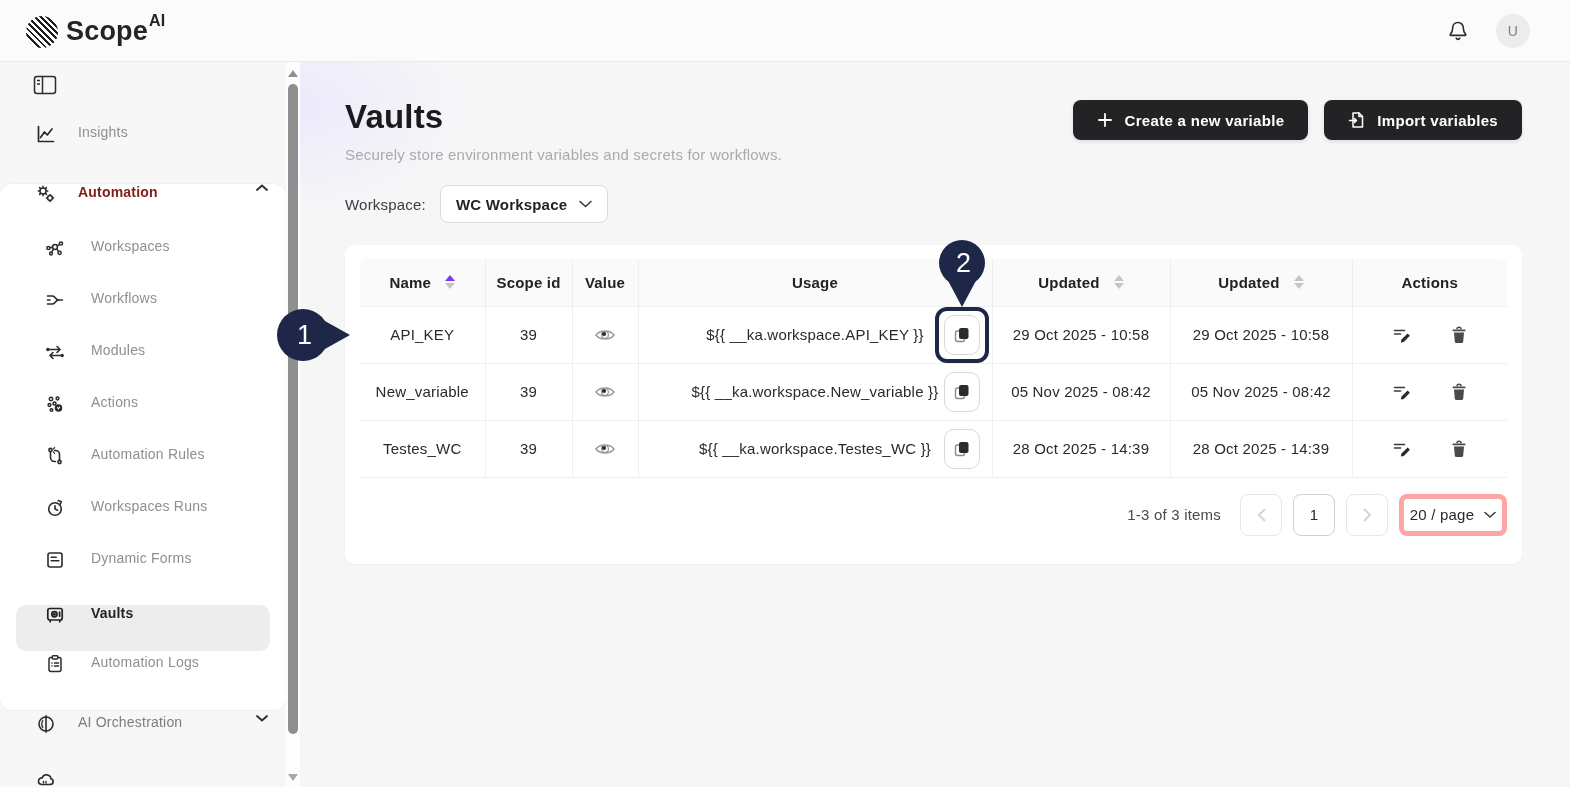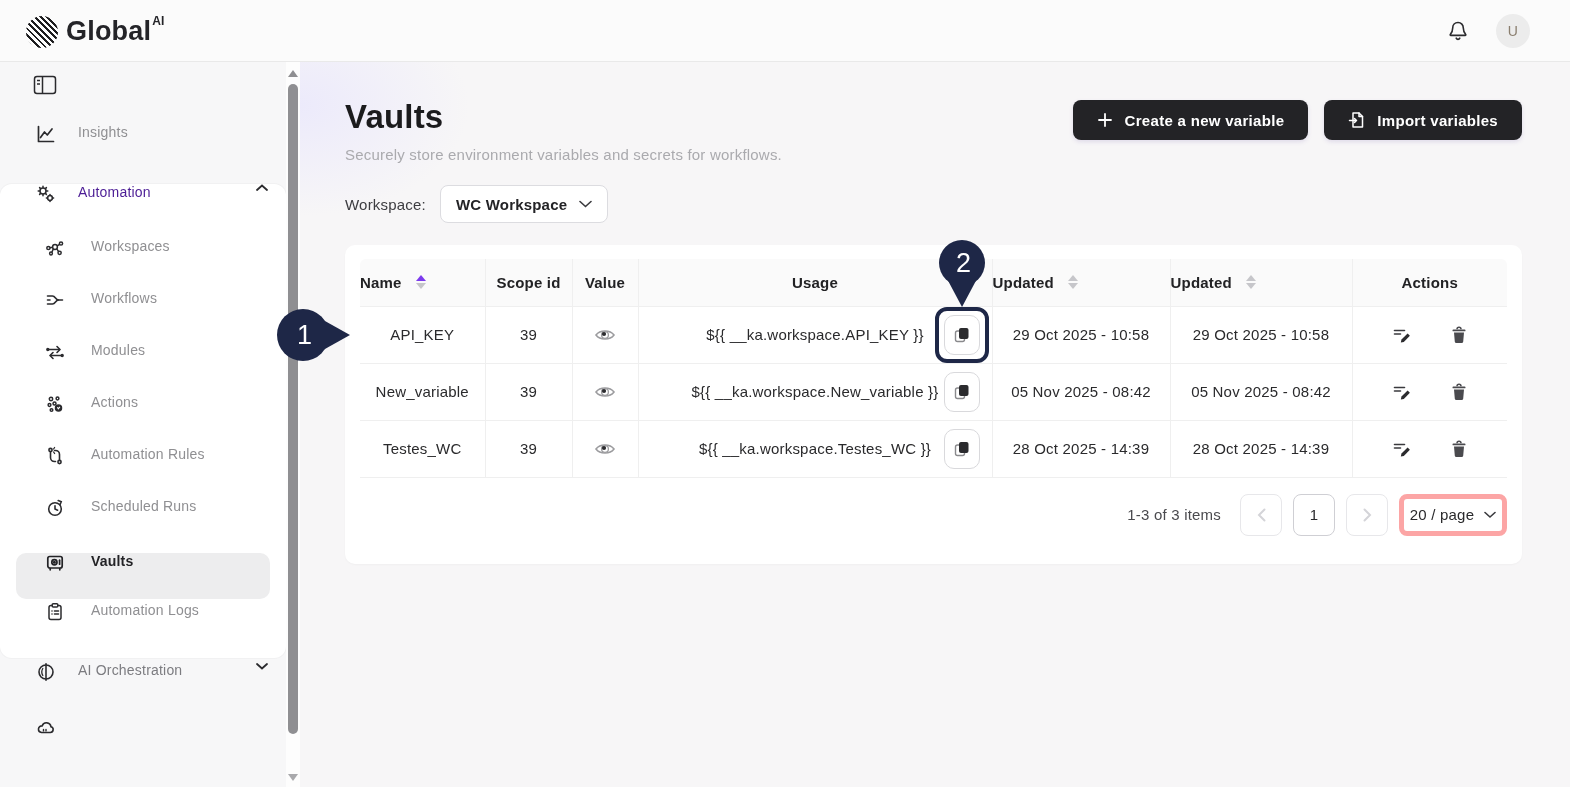--- a/index.html
+++ b/index.html
@@ -4,35 +4,35 @@
 <style>
   * { margin:0; padding:0; box-sizing:border-box; }
   html,body { width:1570px; height:787px; overflow:hidden; }
   body { font-family:"Liberation Sans", sans-serif; background:#f7f6f7; color:#1c1c1e; letter-spacing:.2px; }
 
   
   .topbar { height:62px; background:#fbfbfb; border-bottom:1px solid #e9e9e9; display:flex; align-items:center; justify-content:space-between; padding:0 40px 0 26px; }
   .logo { display:flex; align-items:flex-start; gap:8px; }
   .logo-globe { width:32px; height:32px; border-radius:50%; background:repeating-linear-gradient(45deg,#1d1d1f 0 2px,#fdfdfd 2px 4.5px); margin-top:2px; }
   .logo-text { font-size:27px; font-weight:600; color:#242428; line-height:34px; }
-  .logo-sup { font-size:12px; font-weight:600; color:#242428; vertical-align:top; line-height:14px; margin-left:1px; }
+  .logo-sup { font-size:16px; font-weight:600; color:#242428; vertical-align:top; line-height:14px; margin-left:1px; }
   .topbar-right { display:flex; align-items:center; gap:26px; }
   .bell { width:24px; height:24px; }
   .avatar { width:34px; height:34px; border-radius:50%; background:#ececec; display:flex; align-items:center; justify-content:center; font-size:14px; color:#8a7e6e; }
 
   
   .shell { display:flex; height:725px; }
   .sidebar { width:286px; background:#f7f7f8; position:relative; flex-shrink:0; overflow:hidden; }
   .collapse-btn { margin:12px 0 0 33px; width:24px; height:22px; cursor:pointer; }
   .nav { margin-top:28px; }
   .nav-item { height:52px; display:flex; align-items:flex-start; gap:22px; padding:0 18px 0 36px; font-size:14px; color:#8f8f92; cursor:pointer; }
   .nav-item .ic { width:20px; height:20px; flex-shrink:0; display:flex; align-items:center; justify-content:center; }
   .nav-item .grow { flex:1; }
   .auto-panel { background:#ffffff; border-radius:12px; padding-bottom:4px; box-shadow:0 0 0 1px #f1f1f2; margin-top:8px; }
-  .auto-head { height:54px; font-weight:400; color:#4c1d95; }
+  .auto-head { height:54px; font-weight:700; color:#7f1d1d; }
   .sub-item { padding-left:45px; gap:26px; }
   .sub-item.active { background:#ededee; border-radius:10px; margin:3px 16px; height:46px; padding-left:29px; color:#232326; font-weight:700; }
   .section-item { color:#6f6f73; margin-top:4px; }
   .section-item .lbl { color:#7c7c80; }
 
   
   .scroll-strip { width:14px; background:#fdfdfd; position:relative; flex-shrink:0; }
   .scroll-up, .scroll-down { position:absolute; left:2px; width:0; height:0; border-left:5px solid transparent; border-right:5px solid transparent; }
   .scroll-up { top:8px; border-bottom:7px solid #8f8f92; }
   .scroll-down { bottom:6px; border-top:7px solid #a9a9ac; }
@@ -50,21 +50,21 @@
 
   
   .card { margin-top:22px; width:1177px; background:#fff; border-radius:10px; padding:14px 15px 28px 15px; box-shadow:0 1px 2px rgba(0,0,0,.03); }
   table { border-collapse:collapse; table-layout:fixed; width:1147px; font-size:15px; }
   th, td { text-align:center; border-right:1px solid #efefef; border-bottom:1px solid #efefef; font-weight:400; color:#2a2a2c; }
   th:last-child, td:last-child { border-right:none; }
   thead th { background:#fafafa; height:47px; font-weight:600; color:#222224; }
   thead th:first-child { border-radius:6px 0 0 0; }
   thead th:last-child { border-radius:0 6px 0 0; }
   tbody td { height:57px; background:#fff; }
-  .th-flex { display:flex; align-items:center; gap:14px; cursor:pointer; }
+  .th-flex { display:flex; align-items:center; justify-content:center; gap:14px; cursor:pointer; }
   .caret-stack { display:flex; flex-direction:column; gap:2px; }
   .caret-up { width:0;height:0;border-left:5px solid transparent;border-right:5px solid transparent;border-bottom:6px solid #c6c6ca; }
   .caret-down { width:0;height:0;border-left:5px solid transparent;border-right:5px solid transparent;border-top:6px solid #c6c6ca; }
   .caret-up.on { border-bottom-color:#7c3aed; }
   .usage-cell { position:relative; }
   .copy-wrap { position:absolute; right:12px; top:50%; transform:translateY(-50%); width:36px; height:40px; }
   .copy-btn { width:36px; height:40px; background:#fff; border:1px solid #d9d9dc; border-radius:10px; display:flex; align-items:center; justify-content:center; cursor:pointer; }
   .hl-box { position:absolute; inset:-8px -9px; border:4px solid #1e2747; border-radius:12px; pointer-events:none; }
   .name-cell { position:relative; }
   .actions-cell .wrap { display:flex; align-items:center; justify-content:center; gap:40px; }
@@ -82,21 +82,21 @@
   .marker-down { position:absolute; left:50%; transform:translateX(-50%); bottom:44px; width:50px; height:72px; z-index:40; }
   .marker-text { font-family:"Liberation Sans",sans-serif; font-size:27px; fill:#ffffff; }
   svg { display:block; }
 </style>
 </head>
 <body>
 
 <header class="topbar">
   <div class="logo">
     <div class="logo-globe"></div>
-    <div><span class="logo-text">Global</span><span class="logo-sup">AI</span></div>
+    <div><span class="logo-text">Scope</span><span class="logo-sup">AI</span></div>
   </div>
   <div class="topbar-right">
     <span class="bell">
       <svg width="24" height="24" viewBox="0 0 24 24" fill="none" stroke="#2b2b2e" stroke-width="1.6" stroke-linecap="round" stroke-linejoin="round">
         <path d="M12 3.5c-3.2 0-5.3 2.4-5.3 5.4 0 3.6-1.4 5.4-2.4 6.6-.3.4 0 .9.5.9h14.4c.5 0 .8-.5.5-.9-1-1.2-2.4-3-2.4-6.6 0-3-2.1-5.4-5.3-5.4z"></path>
         <path d="M10.2 19.2a2 2 0 0 0 3.6 0"></path>
       </svg>
     </span>
     <div class="avatar">
         <span>U</span>
@@ -213,23 +213,33 @@
         </div>
 
         <div class="nav-item sub-item">
           <span class="ic">
             <svg width="20" height="20" viewBox="0 0 20 20" fill="none" stroke="#2b2b2e" stroke-width="1.6" stroke-linecap="round">
                 <circle cx="10" cy="11" r="6.3"></circle>
                 <path d="M10 7.8V11l2.6 1.2"></path>
                 <path d="M13.2 2.6l3 1.2-1.2 2.8"></path>
               </svg>
           </span>
-          <span class="grow">Scheduled Runs</span>
-        </div>
-
+          <span class="grow">Workspaces Runs</span>
+        </div>
+
+        <div class="nav-item sub-item">
+          <span class="ic">
+            <svg width="20" height="20" viewBox="0 0 20 20" fill="none" stroke="#2b2b2e" stroke-width="1.6" stroke-linecap="round">
+                <rect x="3" y="3" width="14" height="14" rx="2"></rect>
+                <path d="M6.2 7.3h5"></path>
+                <path d="M6.2 10.8h7.6"></path>
+              </svg>
+          </span>
+          <span class="grow">Dynamic Forms</span>
+        </div>
 
         <div class="nav-item sub-item active">
           <span class="ic">
             <svg width="20" height="20" viewBox="0 0 20 20" fill="none" stroke="#232326" stroke-width="1.7" stroke-linecap="round">
                 <rect x="2.8" y="3.5" width="14.4" height="11.5" rx="2"></rect>
                 <circle cx="9.4" cy="9.2" r="2.6"></circle>
                 <circle cx="9.4" cy="9.2" r=".7" fill="#232326"></circle>
                 <path d="M14.6 7.2v4"></path>
                 <path d="M5.2 15.5v1.3M14.8 15.5v1.3"></path>
               </svg>

